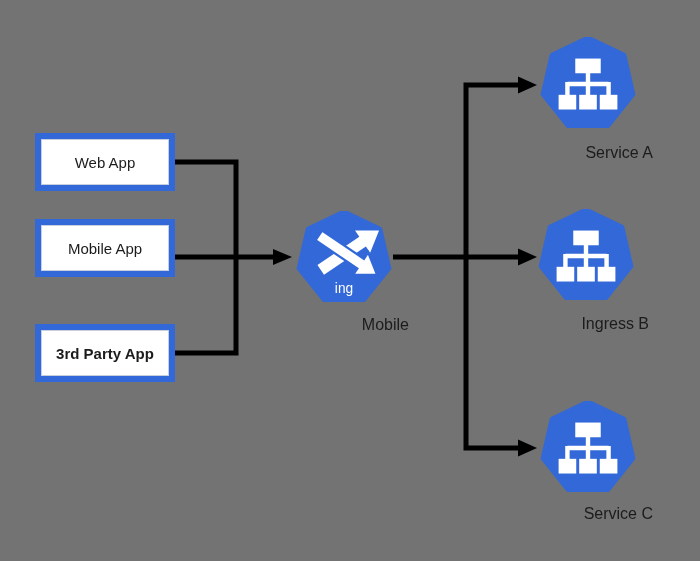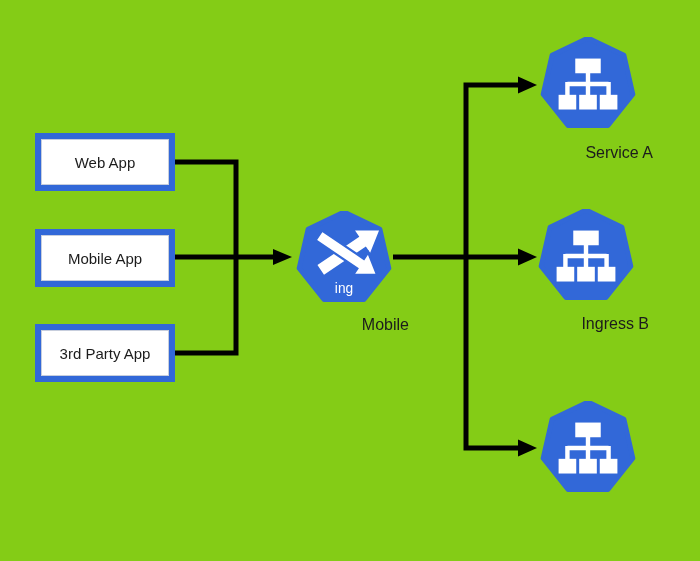--- a/index.html
+++ b/index.html
@@ -1,33 +1,33 @@
 <!DOCTYPE html>
 <html><head>
 <meta charset="utf-8">
 <style>
   html,body { margin:0; padding:0; background:#fff; }
   .canvas {
-    position:relative; width:700px; height:561px; background:#84cc16;
+    position:relative; width:700px; height:561px; background:#737373;
     font-family:"Liberation Sans", sans-serif; overflow:hidden;
     --k8s-blue:#3268D8; --line-black:#000000; --text:#1c1c1c;
   }
   .connectors { position:absolute; left:0; top:0; width:700px; height:561px; }
   .ln { fill:none; stroke:var(--line-black); stroke-width:5; }
   .ah { fill:var(--line-black); stroke:none; }
   .app-box {
     position:absolute; left:35px; width:140px; height:58px; box-sizing:border-box;
     background:#fff; border:6px solid var(--k8s-blue);
     box-shadow: inset 0 0 0 1px #c7cedd;
     display:flex; align-items:center; justify-content:center;
     font-size:15px; color:var(--text); white-space:nowrap;
   }
   .box-web { top:133px; }
-  .box-mobile { top:229px; }
-  .box-3rd { top:324px; }
+  .box-mobile { top:219px; }
+  .box-3rd { top:324px;font-weight:bold; }
   .icon { position:absolute; width:98px; height:98px; }
   .node-label {
     position:absolute; width:130px; text-align:right;
     font-size:16px; color:var(--text); line-height:20px; white-space:nowrap;
   }
   .hept { fill:var(--k8s-blue); stroke:var(--k8s-blue); stroke-width:5; stroke-linejoin:round; }
   .ing-text { fill:#ffffff; font-family:"Liberation Sans", sans-serif; font-size:14px; }
 </style>
 </head>
 <body>
@@ -86,14 +86,15 @@
   <div class="node-label" style="left:523px; top:143px">Service A</div>
 
   <svg class="icon" style="left:537px; top:209px" viewBox="0 0 100 100">
       <use href="#svc-icon"></use>
     </svg>
   <div class="node-label" style="left:519px; top:314px">Ingress B</div>
 
   <svg class="icon" style="left:539px; top:401px" viewBox="0 0 100 100">
       <use href="#svc-icon"></use>
     </svg>
+  <div class="node-label" style="left:523px; top:504px">Service C</div>
 
 </div>
 
 </body></html>

